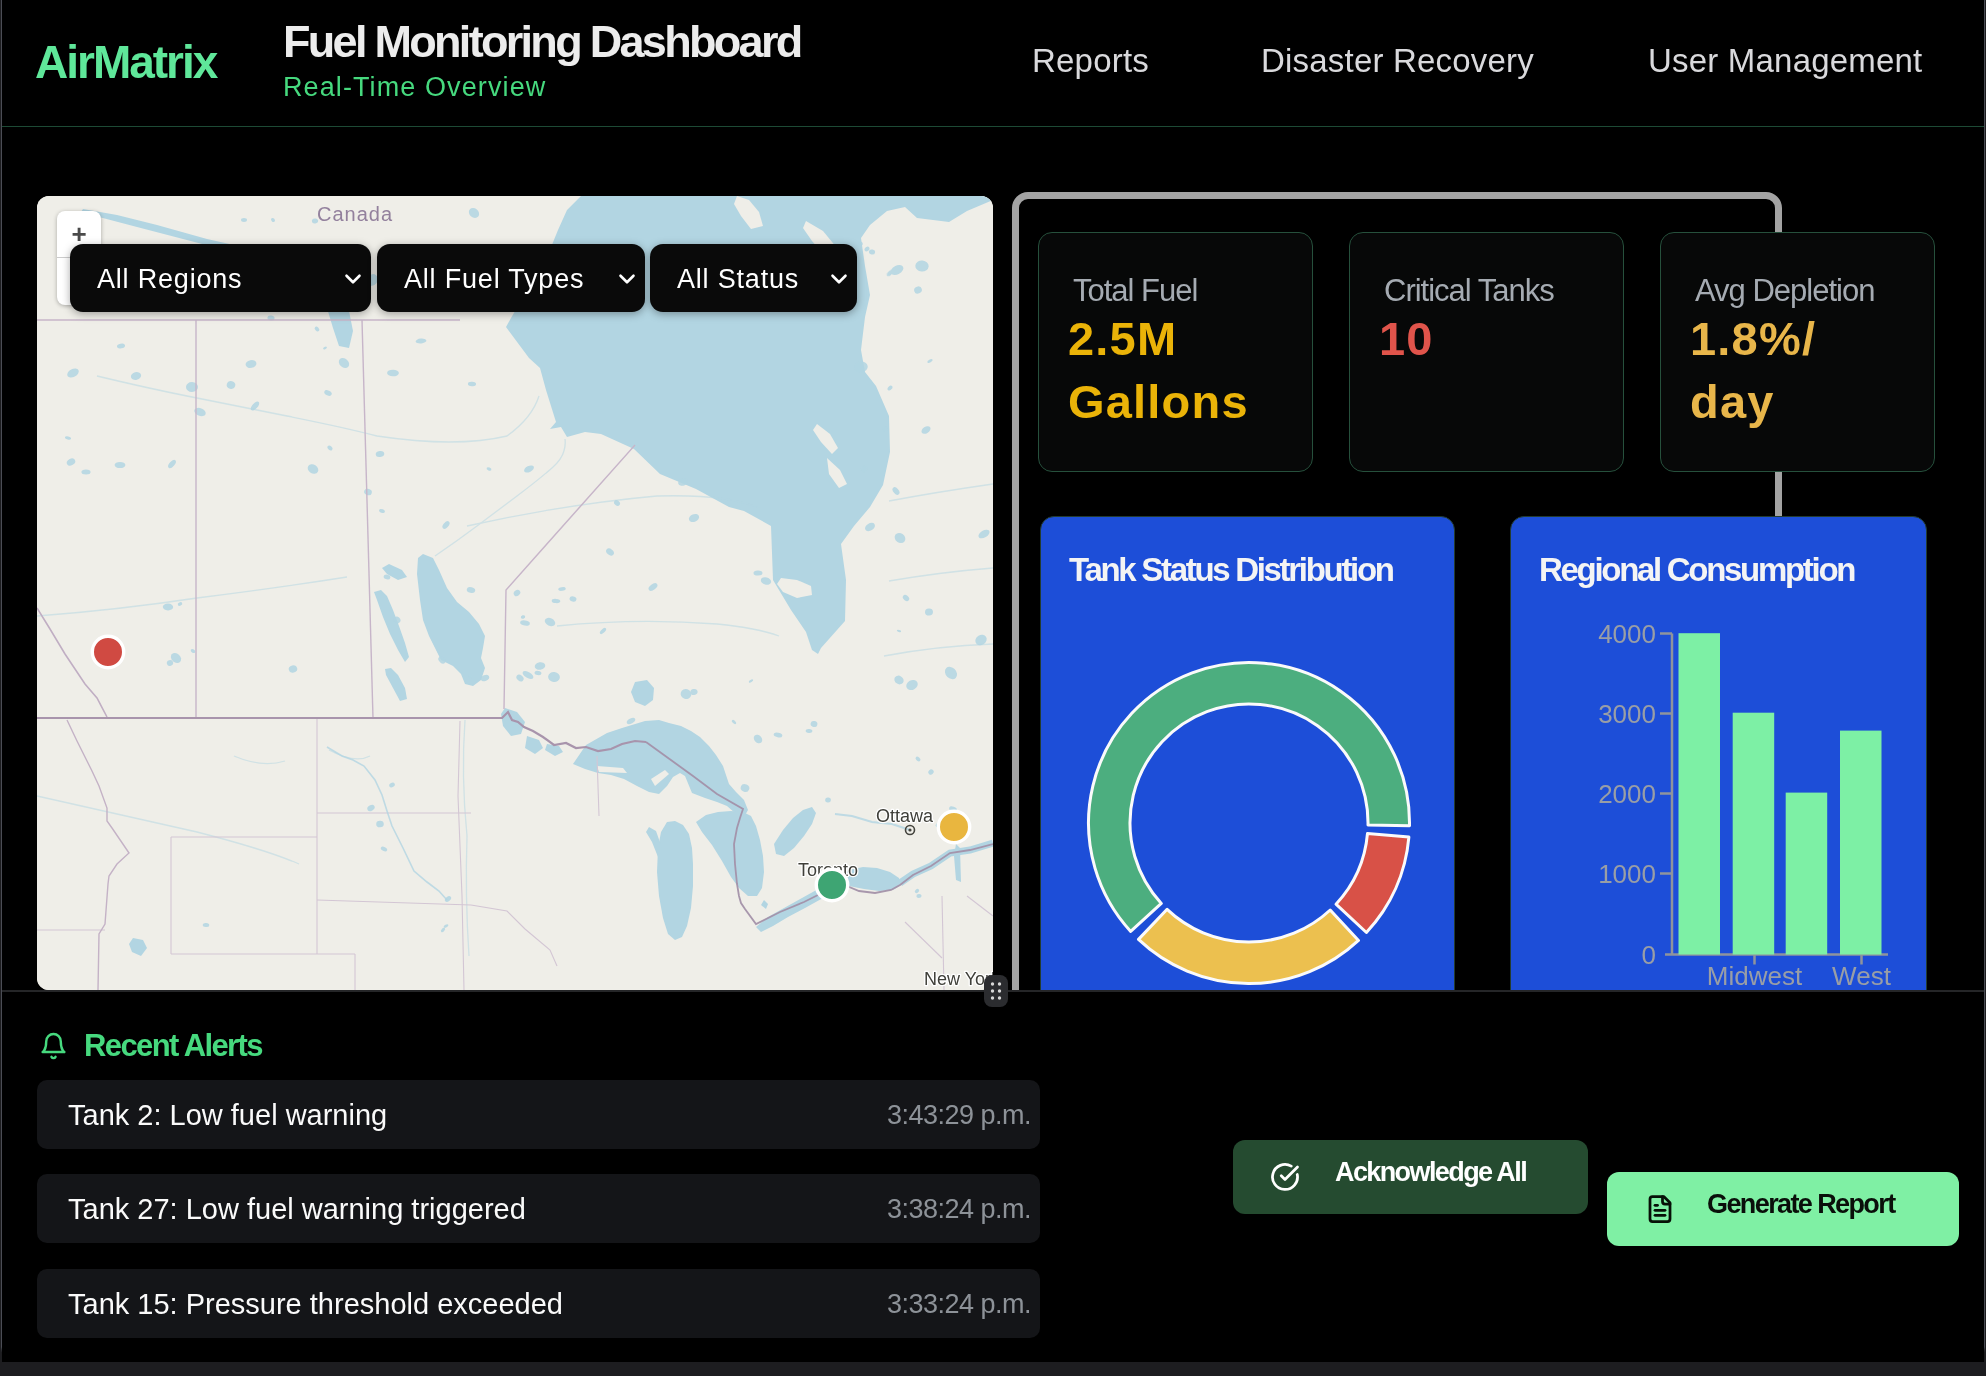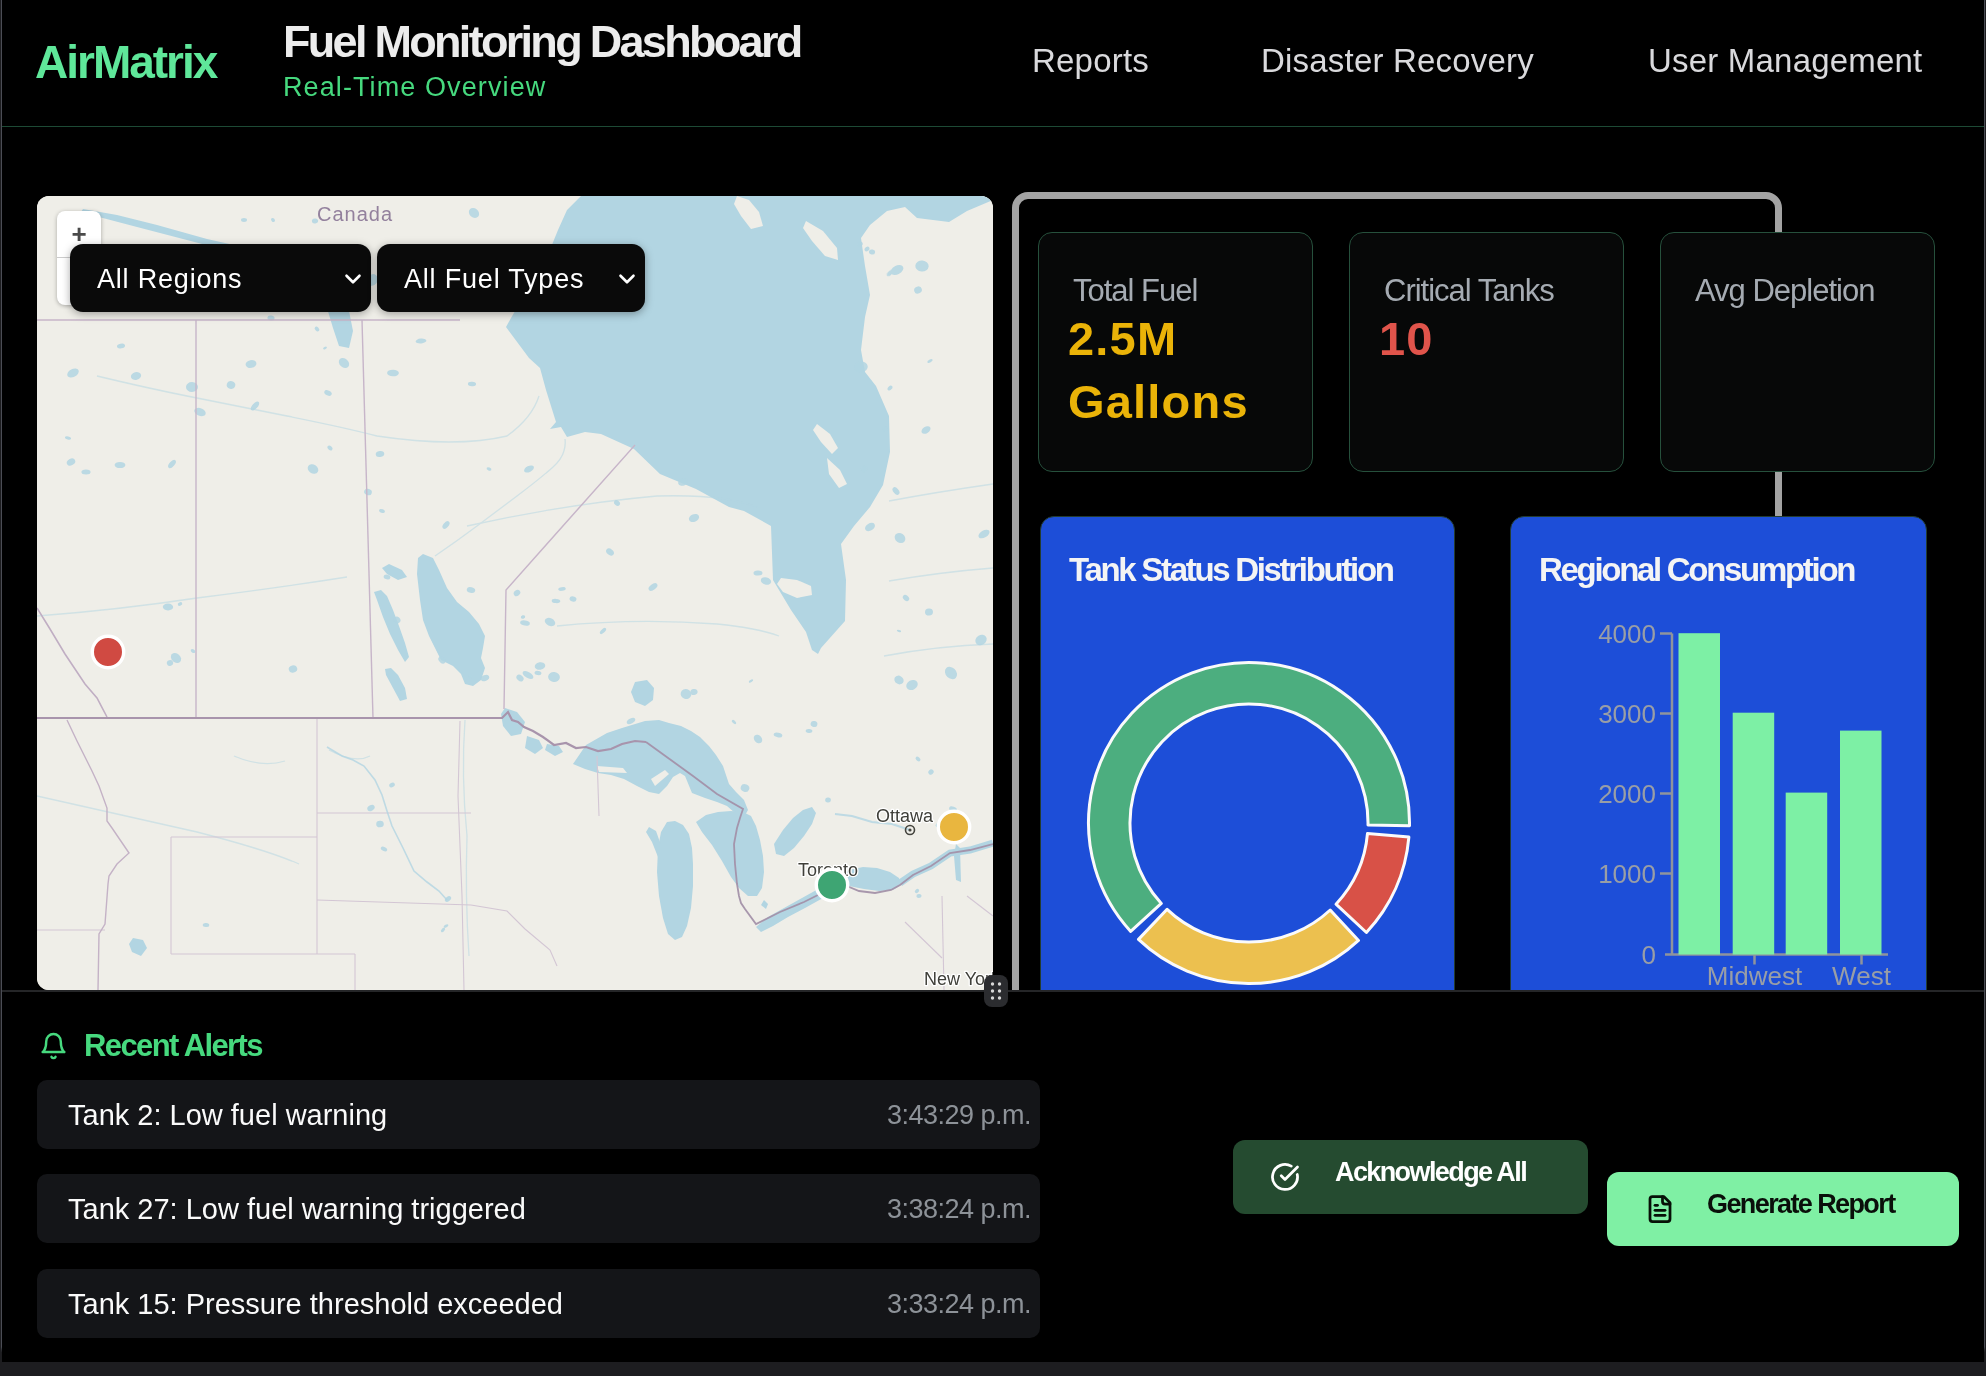--- a/index.html
+++ b/index.html
@@ -299,33 +299,40 @@
       <svg width="26" height="26" viewBox="0 0 24 24" fill="none" stroke="#fff" stroke-width="2.4" stroke-linecap="round" stroke-linejoin="round">
           <path d="m6 9 6 6 6-6"></path>
         </svg>
       </div>
     <div class="dd" style="left:340px; width:268px;">
         <span>All Fuel Types</span>
       <svg width="26" height="26" viewBox="0 0 24 24" fill="none" stroke="#fff" stroke-width="2.4" stroke-linecap="round" stroke-linejoin="round">
           <path d="m6 9 6 6 6-6"></path>
         </svg>
       </div>
+    <div class="dd" style="left:613px; width:207px;">
+        <span>All Status</span>
+      <svg width="26" height="26" viewBox="0 0 24 24" fill="none" stroke="#fff" stroke-width="2.4" stroke-linecap="round" stroke-linejoin="round">
+          <path d="m6 9 6 6 6-6"></path>
+        </svg>
+      </div>
   </div>
 
   <div id="panel">
     <div class="scard" style="left:19px;">
       <div class="lbl">Total Fuel</div>
       <div class="val" style="color:#eab308;">2.5M<br>Gallons</div>
     </div>
     <div class="scard" style="left:330px;">
       <div class="lbl">Critical Tanks</div>
       <div class="val" style="color:#e0544b;">10</div>
     </div>
     <div class="scard" style="left:641px;">
       <div class="lbl">Avg Depletion</div>
+      <div class="val" style="color:#e8b64a;">1.8%/<br>day</div>
     </div>
     <div class="ccard" style="left:21px; width:415px;">
       <div class="ct">Tank Status Distribution</div>
       <svg class="abs" style="left:0;top:0;" width="415" height="672" viewBox="0 0 415 672">
           <path d="M89.7,414.4 A160.5,160.5 0 1 1 368.5,308.8 L327.0,308.1 A119,119 0 1 0 120.3,386.4 Z" fill="#4cae7f" stroke="#fafafa" stroke-width="3" stroke-linejoin="round"></path>
           <path d="M367.9,320.0 A160.5,160.5 0 0 1 325.4,415.5 L295.0,387.2 A119,119 0 0 0 326.5,316.4 Z" fill="#d85147" stroke="#fafafa" stroke-width="3" stroke-linejoin="round"></path>
           <path d="M317.5,423.4 A160.5,160.5 0 0 1 97.5,422.4 L126.1,392.3 A119,119 0 0 0 289.2,393.0 Z" fill="#ecc04f" stroke="#fafafa" stroke-width="3" stroke-linejoin="round"></path>
         </svg>
     </div>
     <div class="ccard" style="left:491px; width:417px;">

